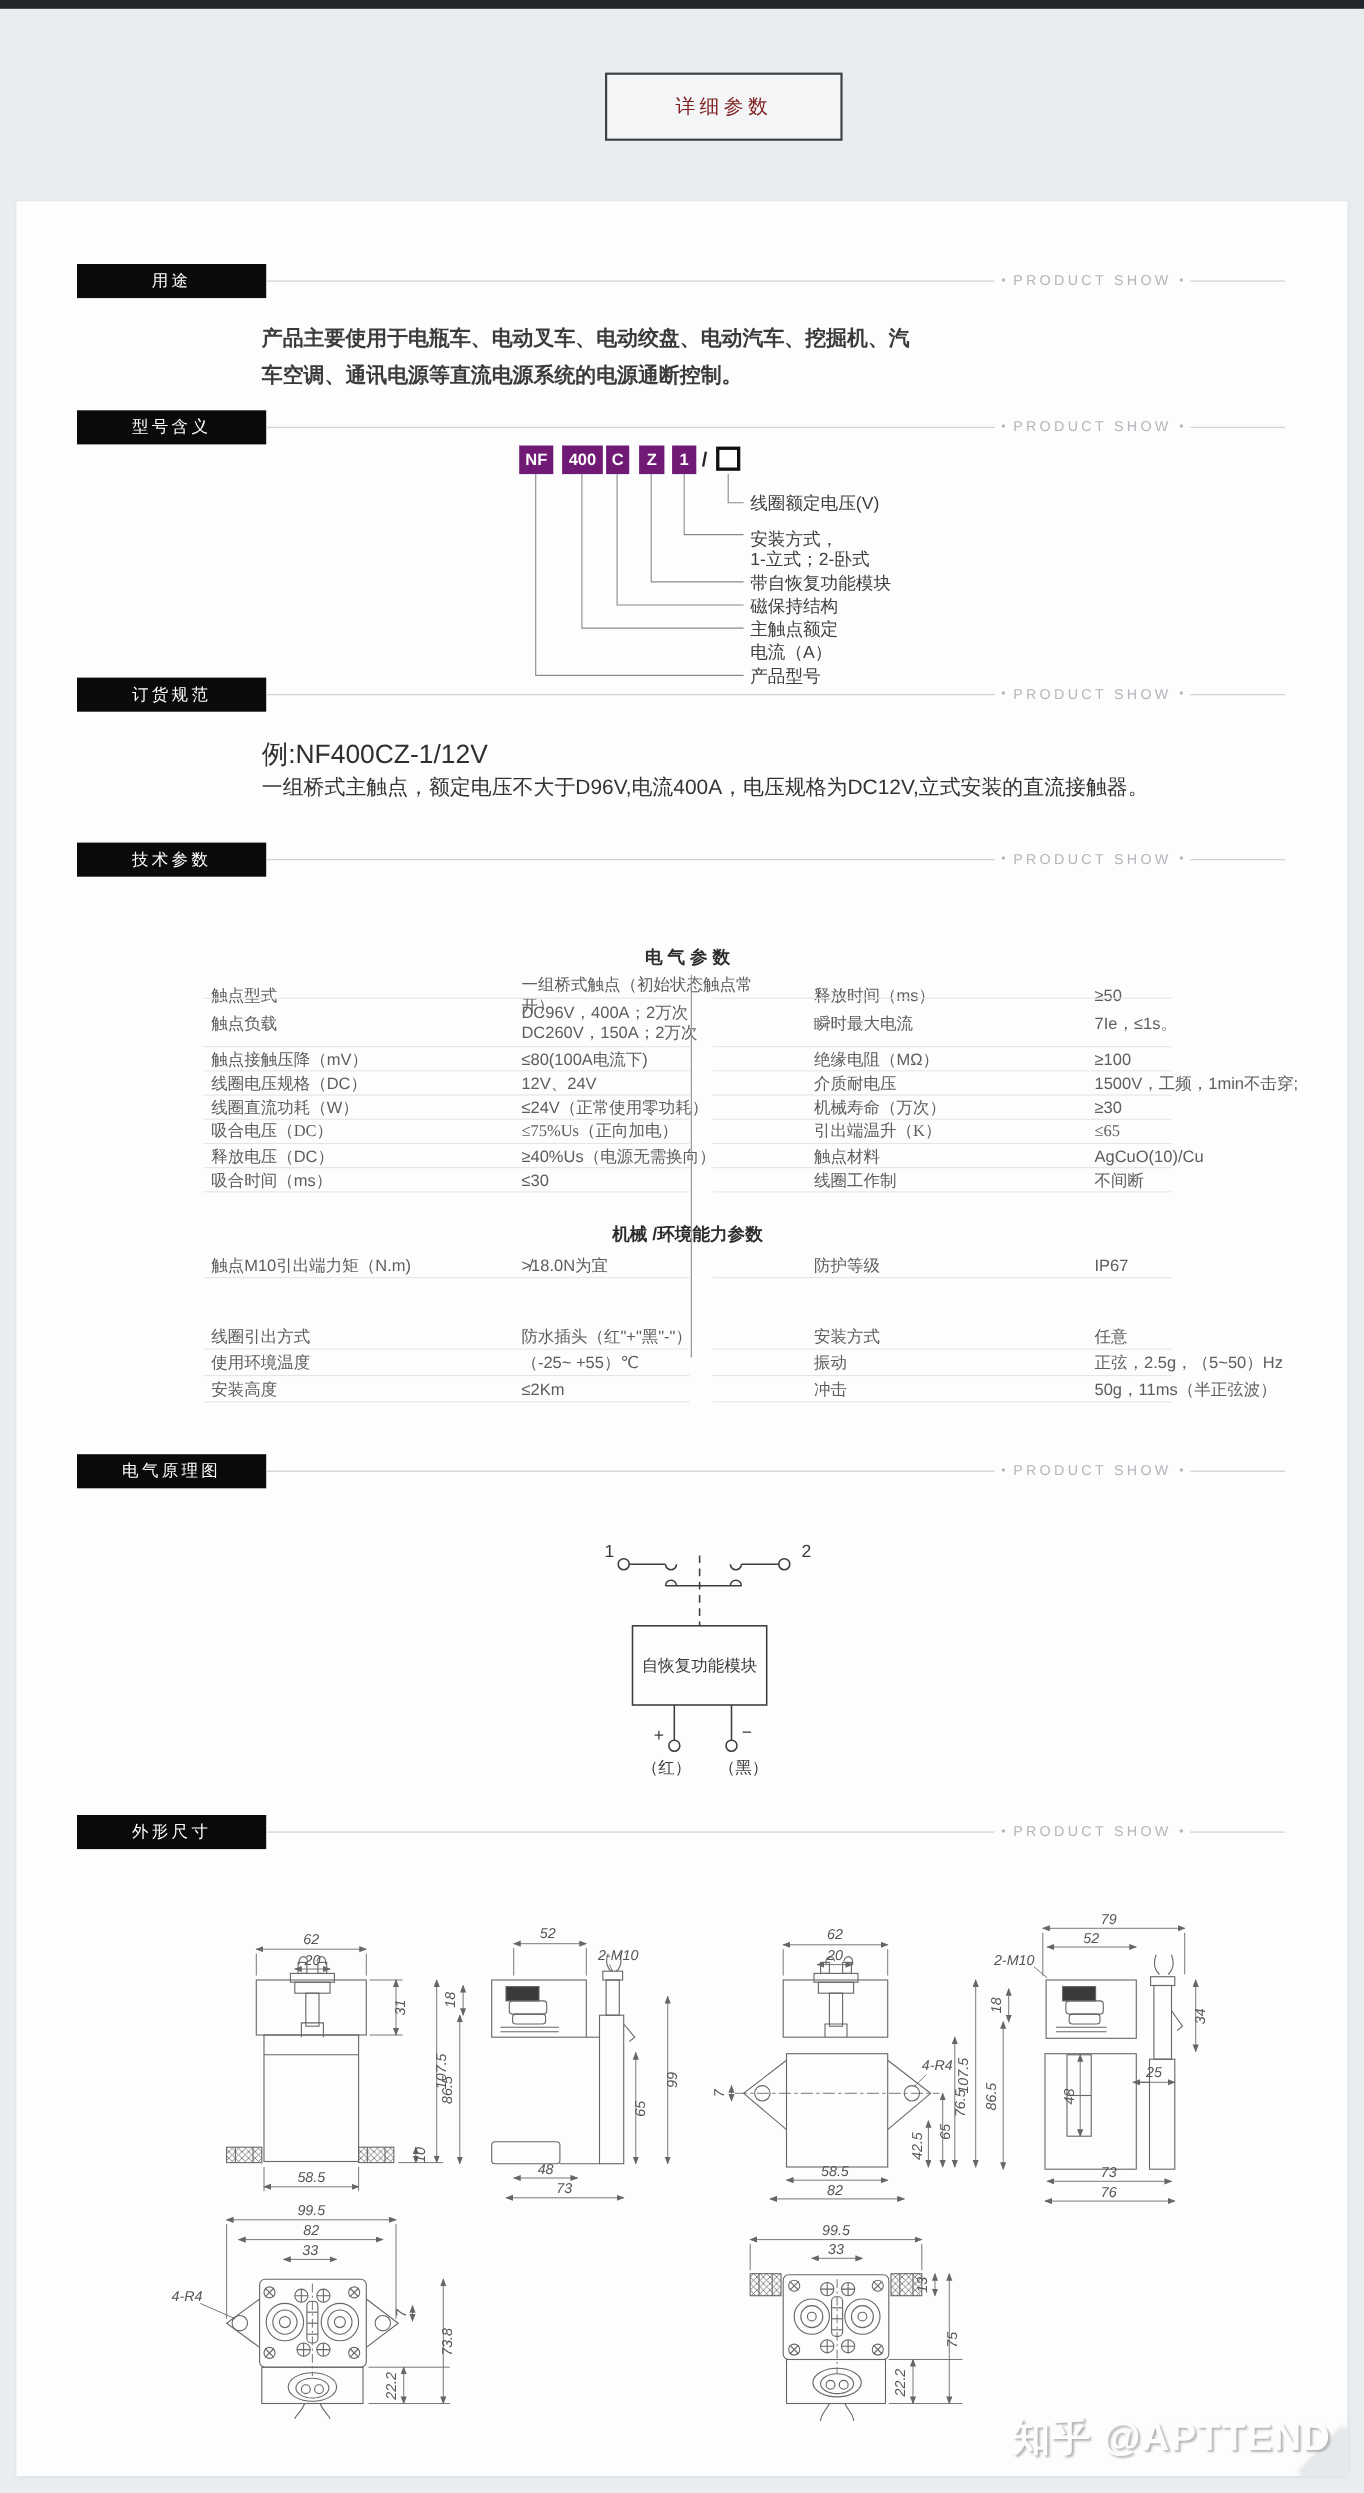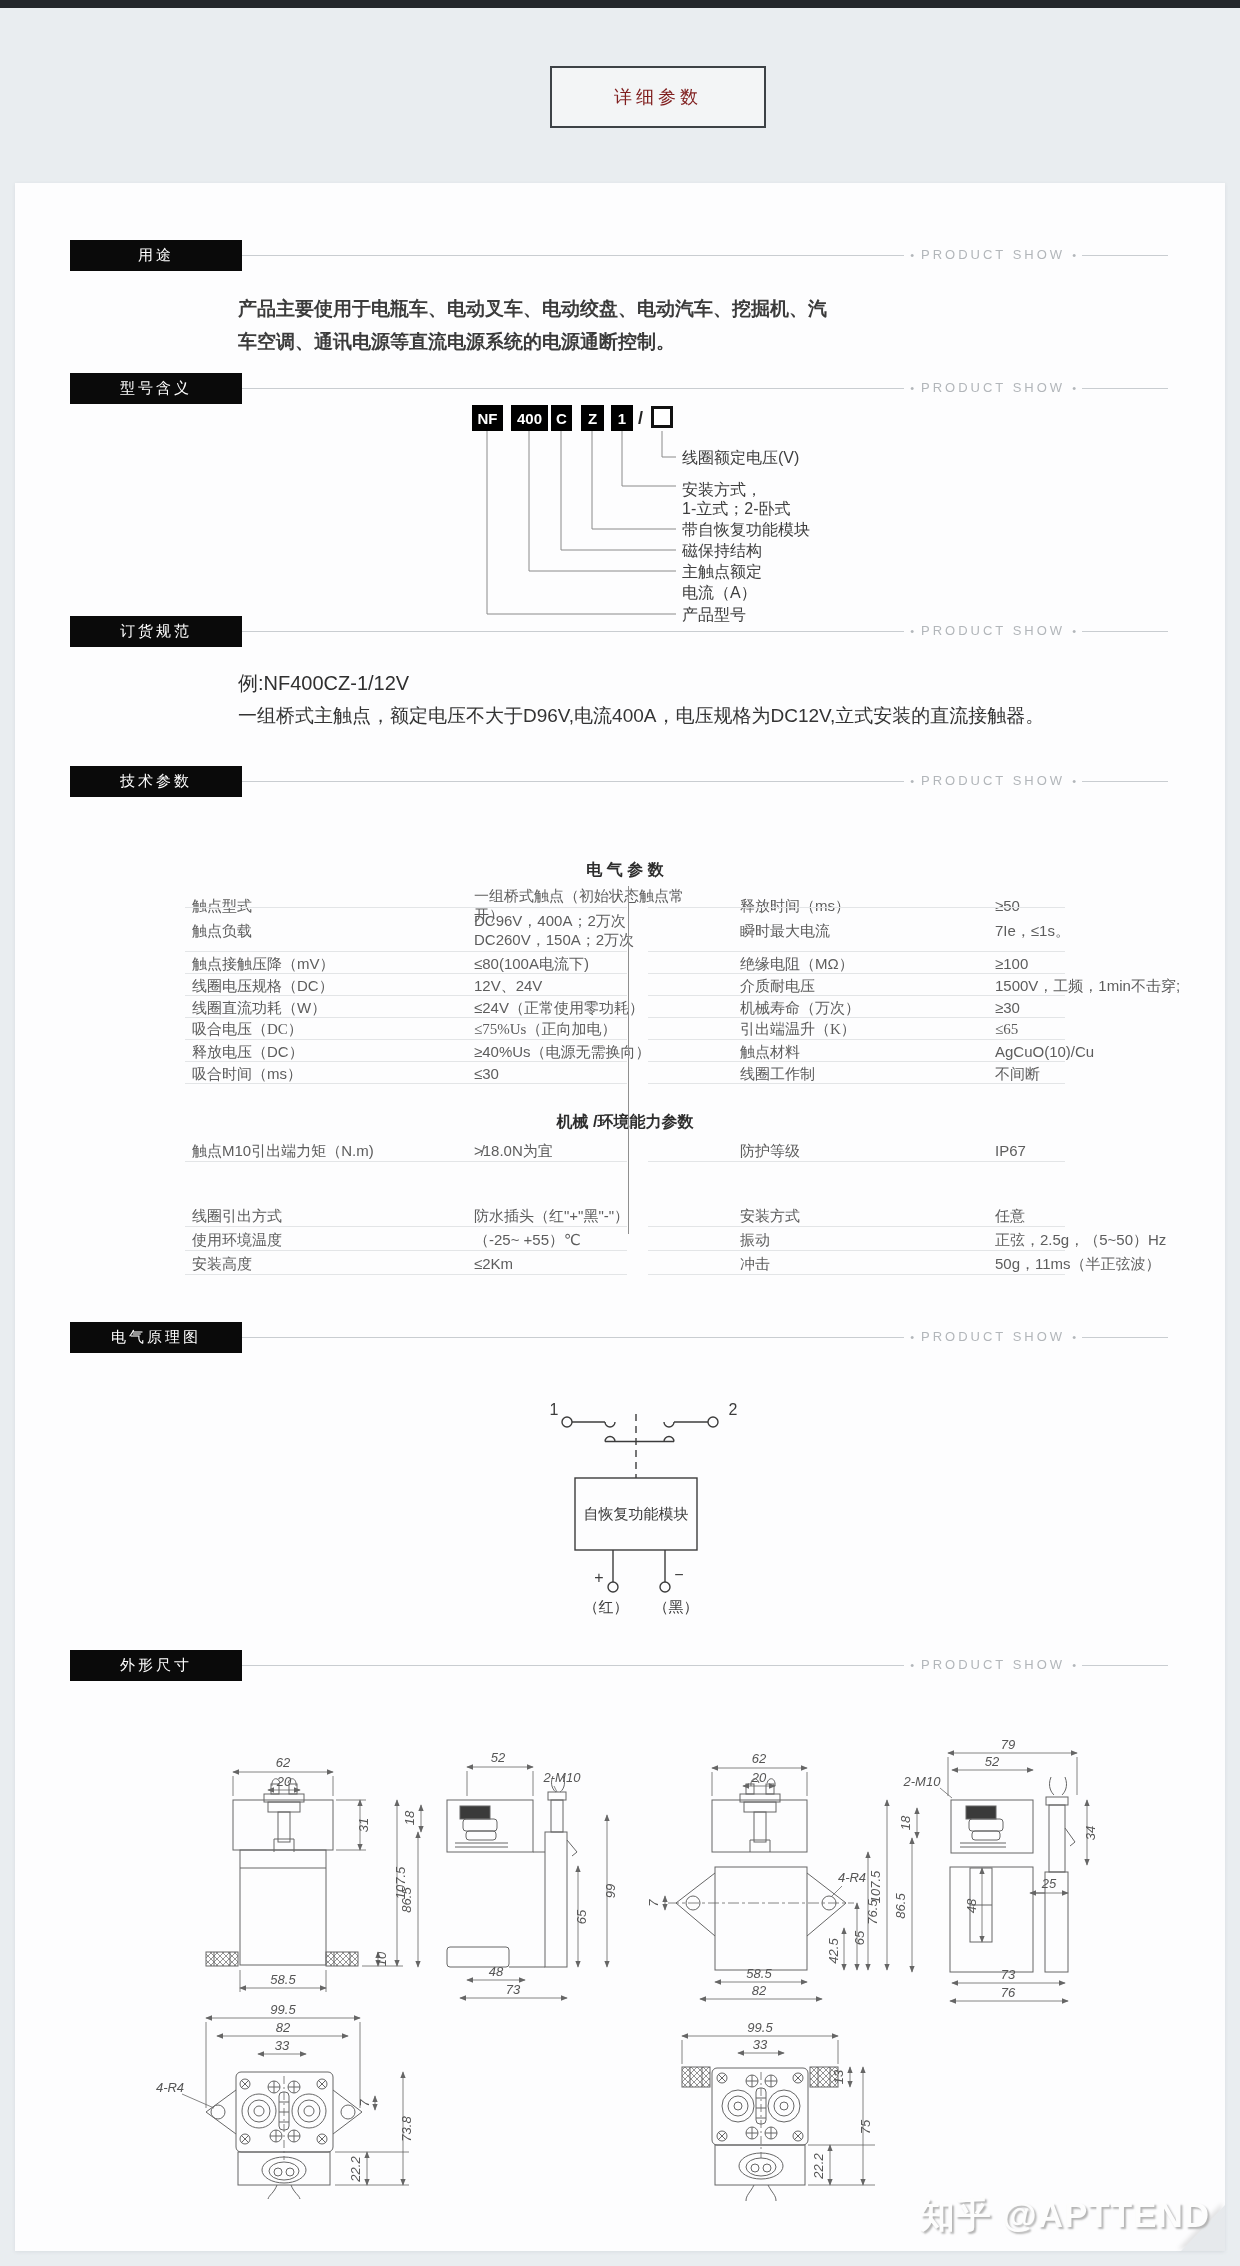--- a/index.html
+++ b/index.html
@@ -15,27 +15,27 @@
   .sec-head{position:absolute;left:70px;width:1100px;height:31px;}
   .sec-label{position:absolute;left:0;top:0;width:172px;height:31px;background:#0a0a0a;color:#fff;
     display:flex;align-items:center;justify-content:center;font-size:15px;letter-spacing:3px;font-weight:500;}
   .sec-line{position:absolute;left:172px;right:2px;top:15px;border-top:1px solid #c9cdd1;}
   .ps-tag{position:absolute;right:88px;top:7px;background:#fdfdfe;padding:0 6px;color:#b2b6ba;
     font-size:13px;letter-spacing:3px;display:flex;align-items:center;gap:7px;white-space:nowrap;}
   .ps-dot{font-size:11px;letter-spacing:0;}
   
   .usage-text{position:absolute;left:238px;top:292px;width:600px;font-size:19px;line-height:33px;color:#3b3b3b;font-weight:bold;}
   
-  .mbox{position:absolute;top:405px;height:26px;background:#000000;color:#fff;font-weight:bold;font-size:15px;
+  .mbox{position:absolute;top:405px;height:26px;background:#701a75;color:#fff;font-weight:bold;font-size:15px;
     display:flex;align-items:center;justify-content:center;}
   .mslash{position:absolute;top:405px;height:26px;display:flex;align-items:center;color:#222;font-size:18px;font-weight:bold;}
   .msquare{position:absolute;top:406px;width:22px;height:22px;border:3px solid #111;box-sizing:border-box;background:#fff;}
   .mlabel{position:absolute;left:682px;height:20px;font-size:16px;color:#3e3e3e;white-space:nowrap;}
   
-  .order-example{position:absolute;left:238px;top:670px;font-size:20px;color:#2f2f2f;}
+  .order-example{position:absolute;left:238px;top:670px;font-size:24px;color:#2f2f2f;}
   .order-desc{position:absolute;left:238px;top:703px;font-size:19px;color:#333;white-space:nowrap;}
   
   .tbl-header{position:absolute;left:185px;width:880px;text-align:center;font-size:16px;font-weight:bold;color:#2d2d2d;}
   .tbl{position:absolute;left:185px;width:880px;}
   .trow{position:relative;display:grid;grid-template-columns:245px 215px 218px 202px;align-items:center;gap:44px;}
   .trow::before{content:"";position:absolute;bottom:0;left:0;width:442px;border-top:1px solid #e3e5e7;}
   .trow::after{content:"";position:absolute;bottom:0;left:463px;width:417px;border-top:1px solid #e3e5e7;}
   .tc{font-size:15px;color:#5d5d5d;white-space:pre-line;line-height:19px;}
   .tlab{padding-left:7px;}
   .vdivider{position:absolute;left:628px;top:886px;width:1px;height:348px;background:#8f8f8f;}

